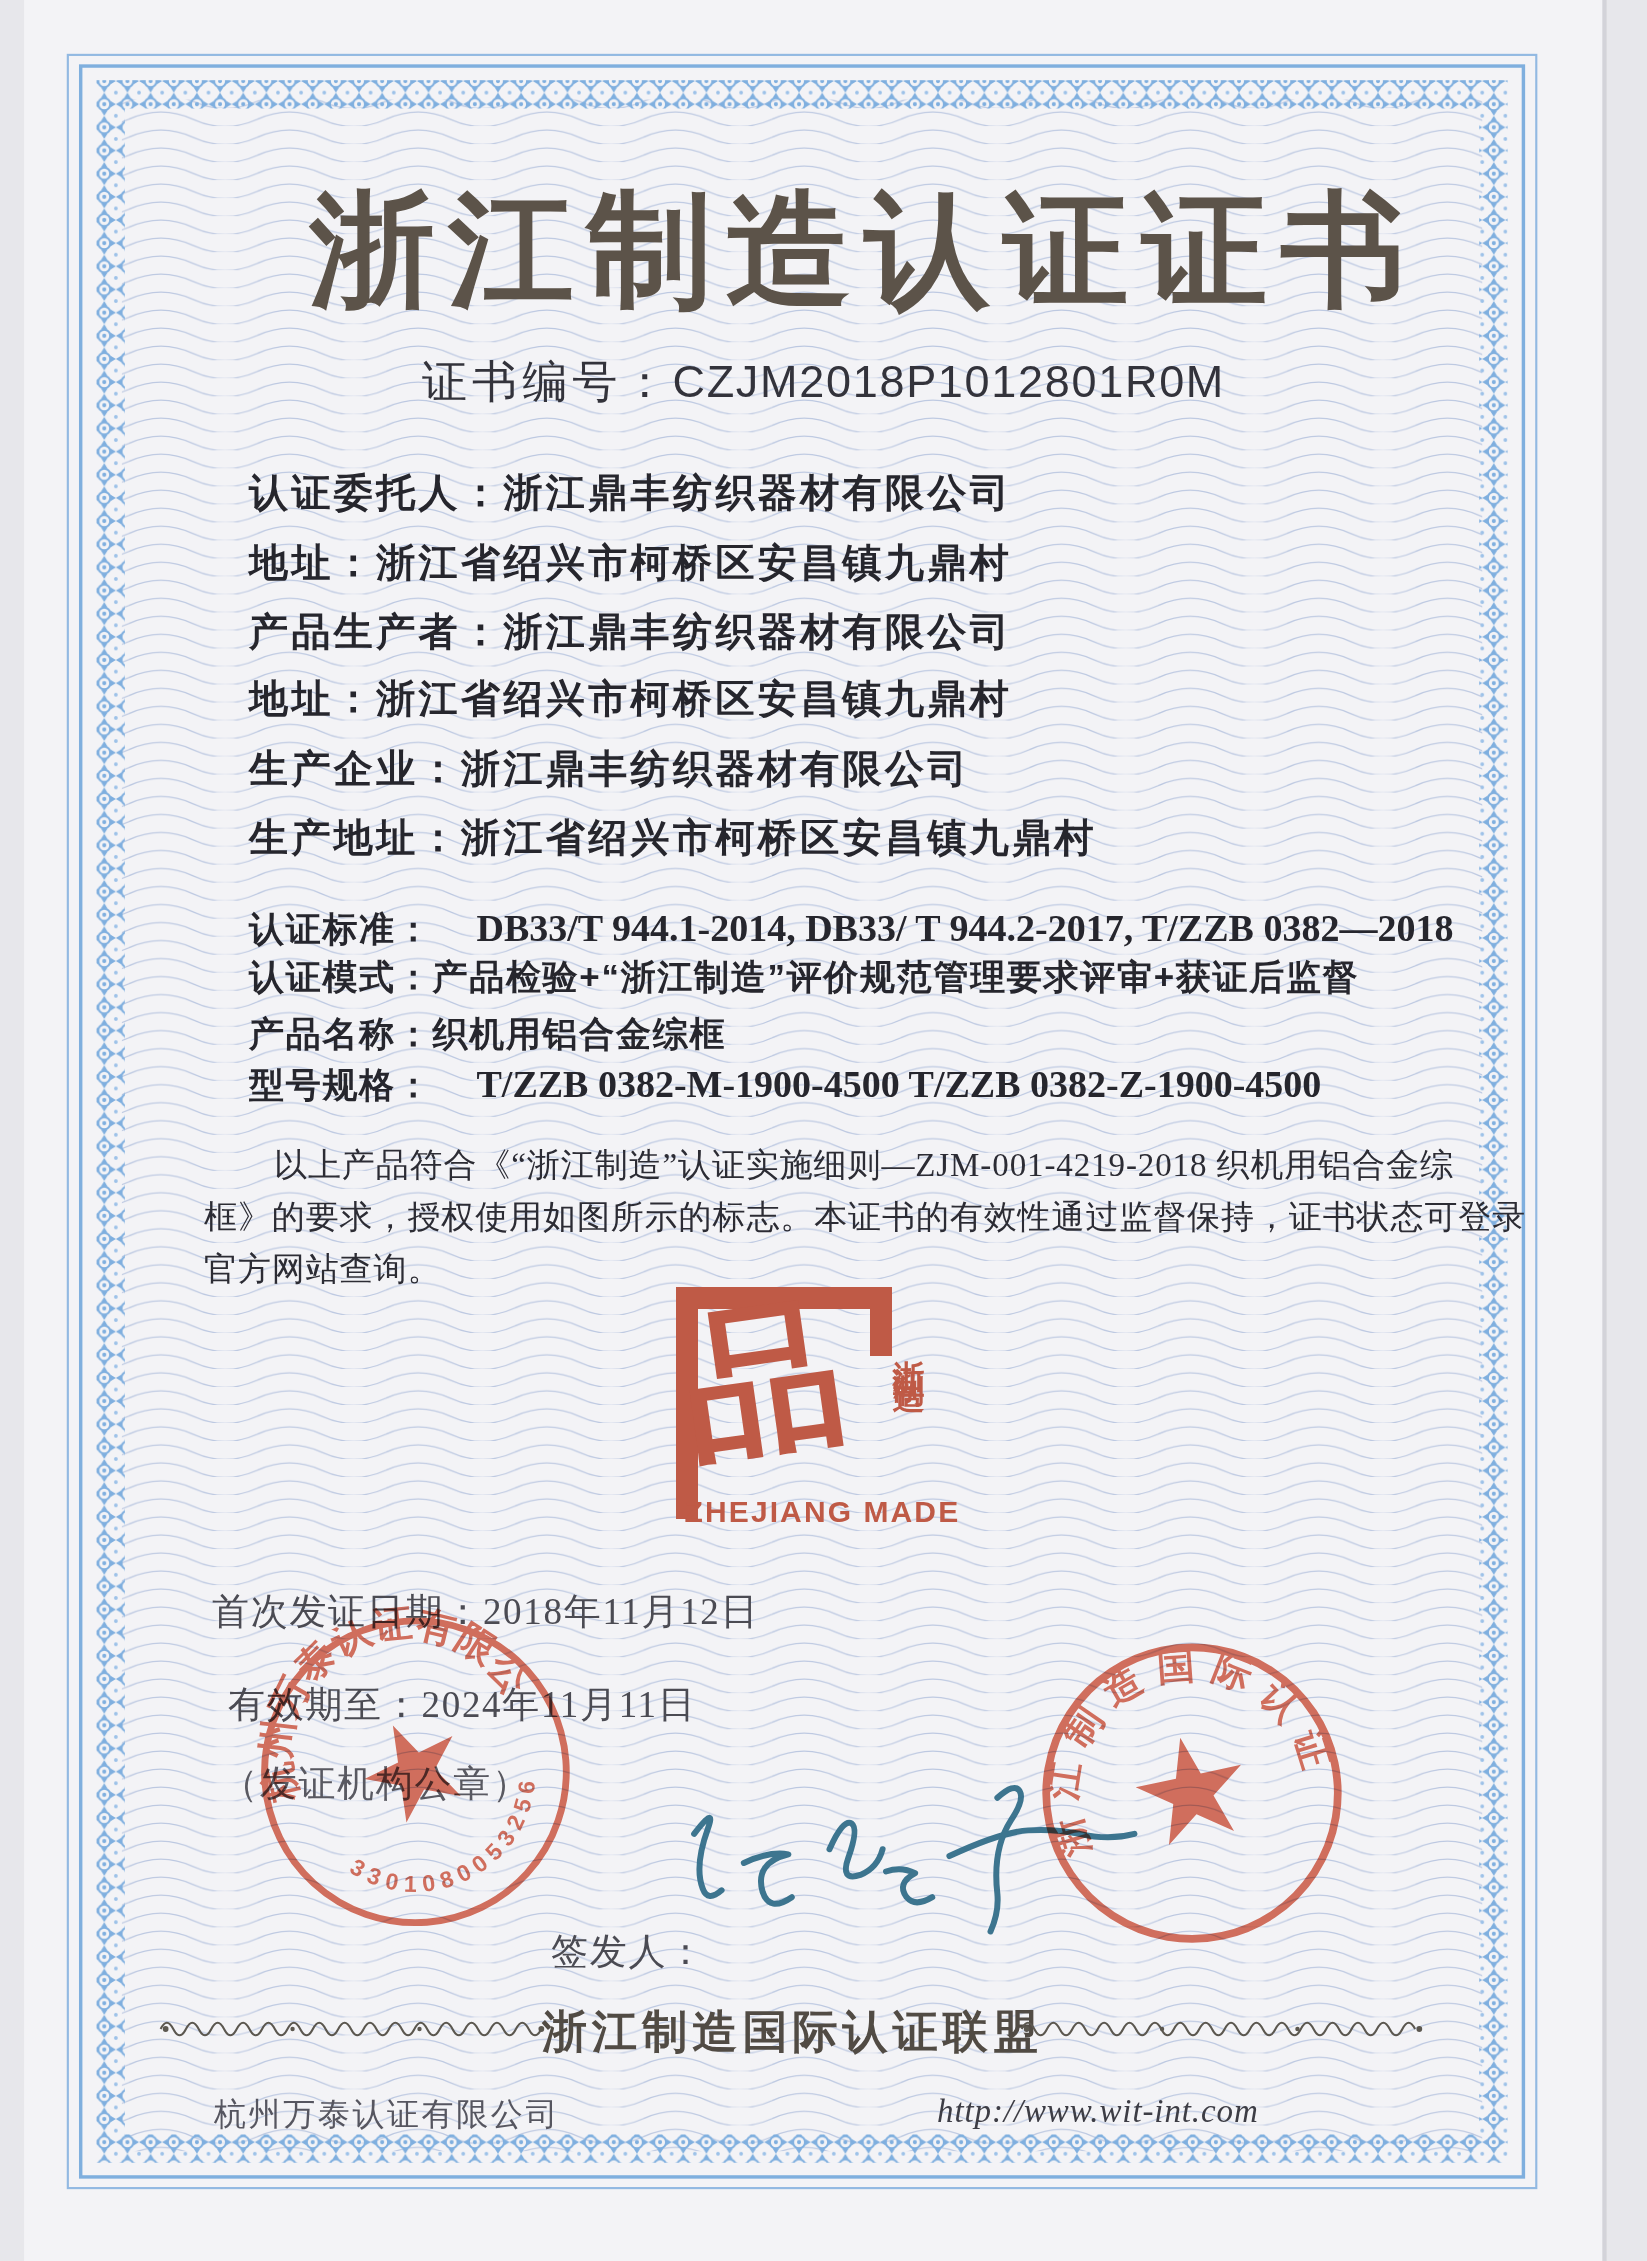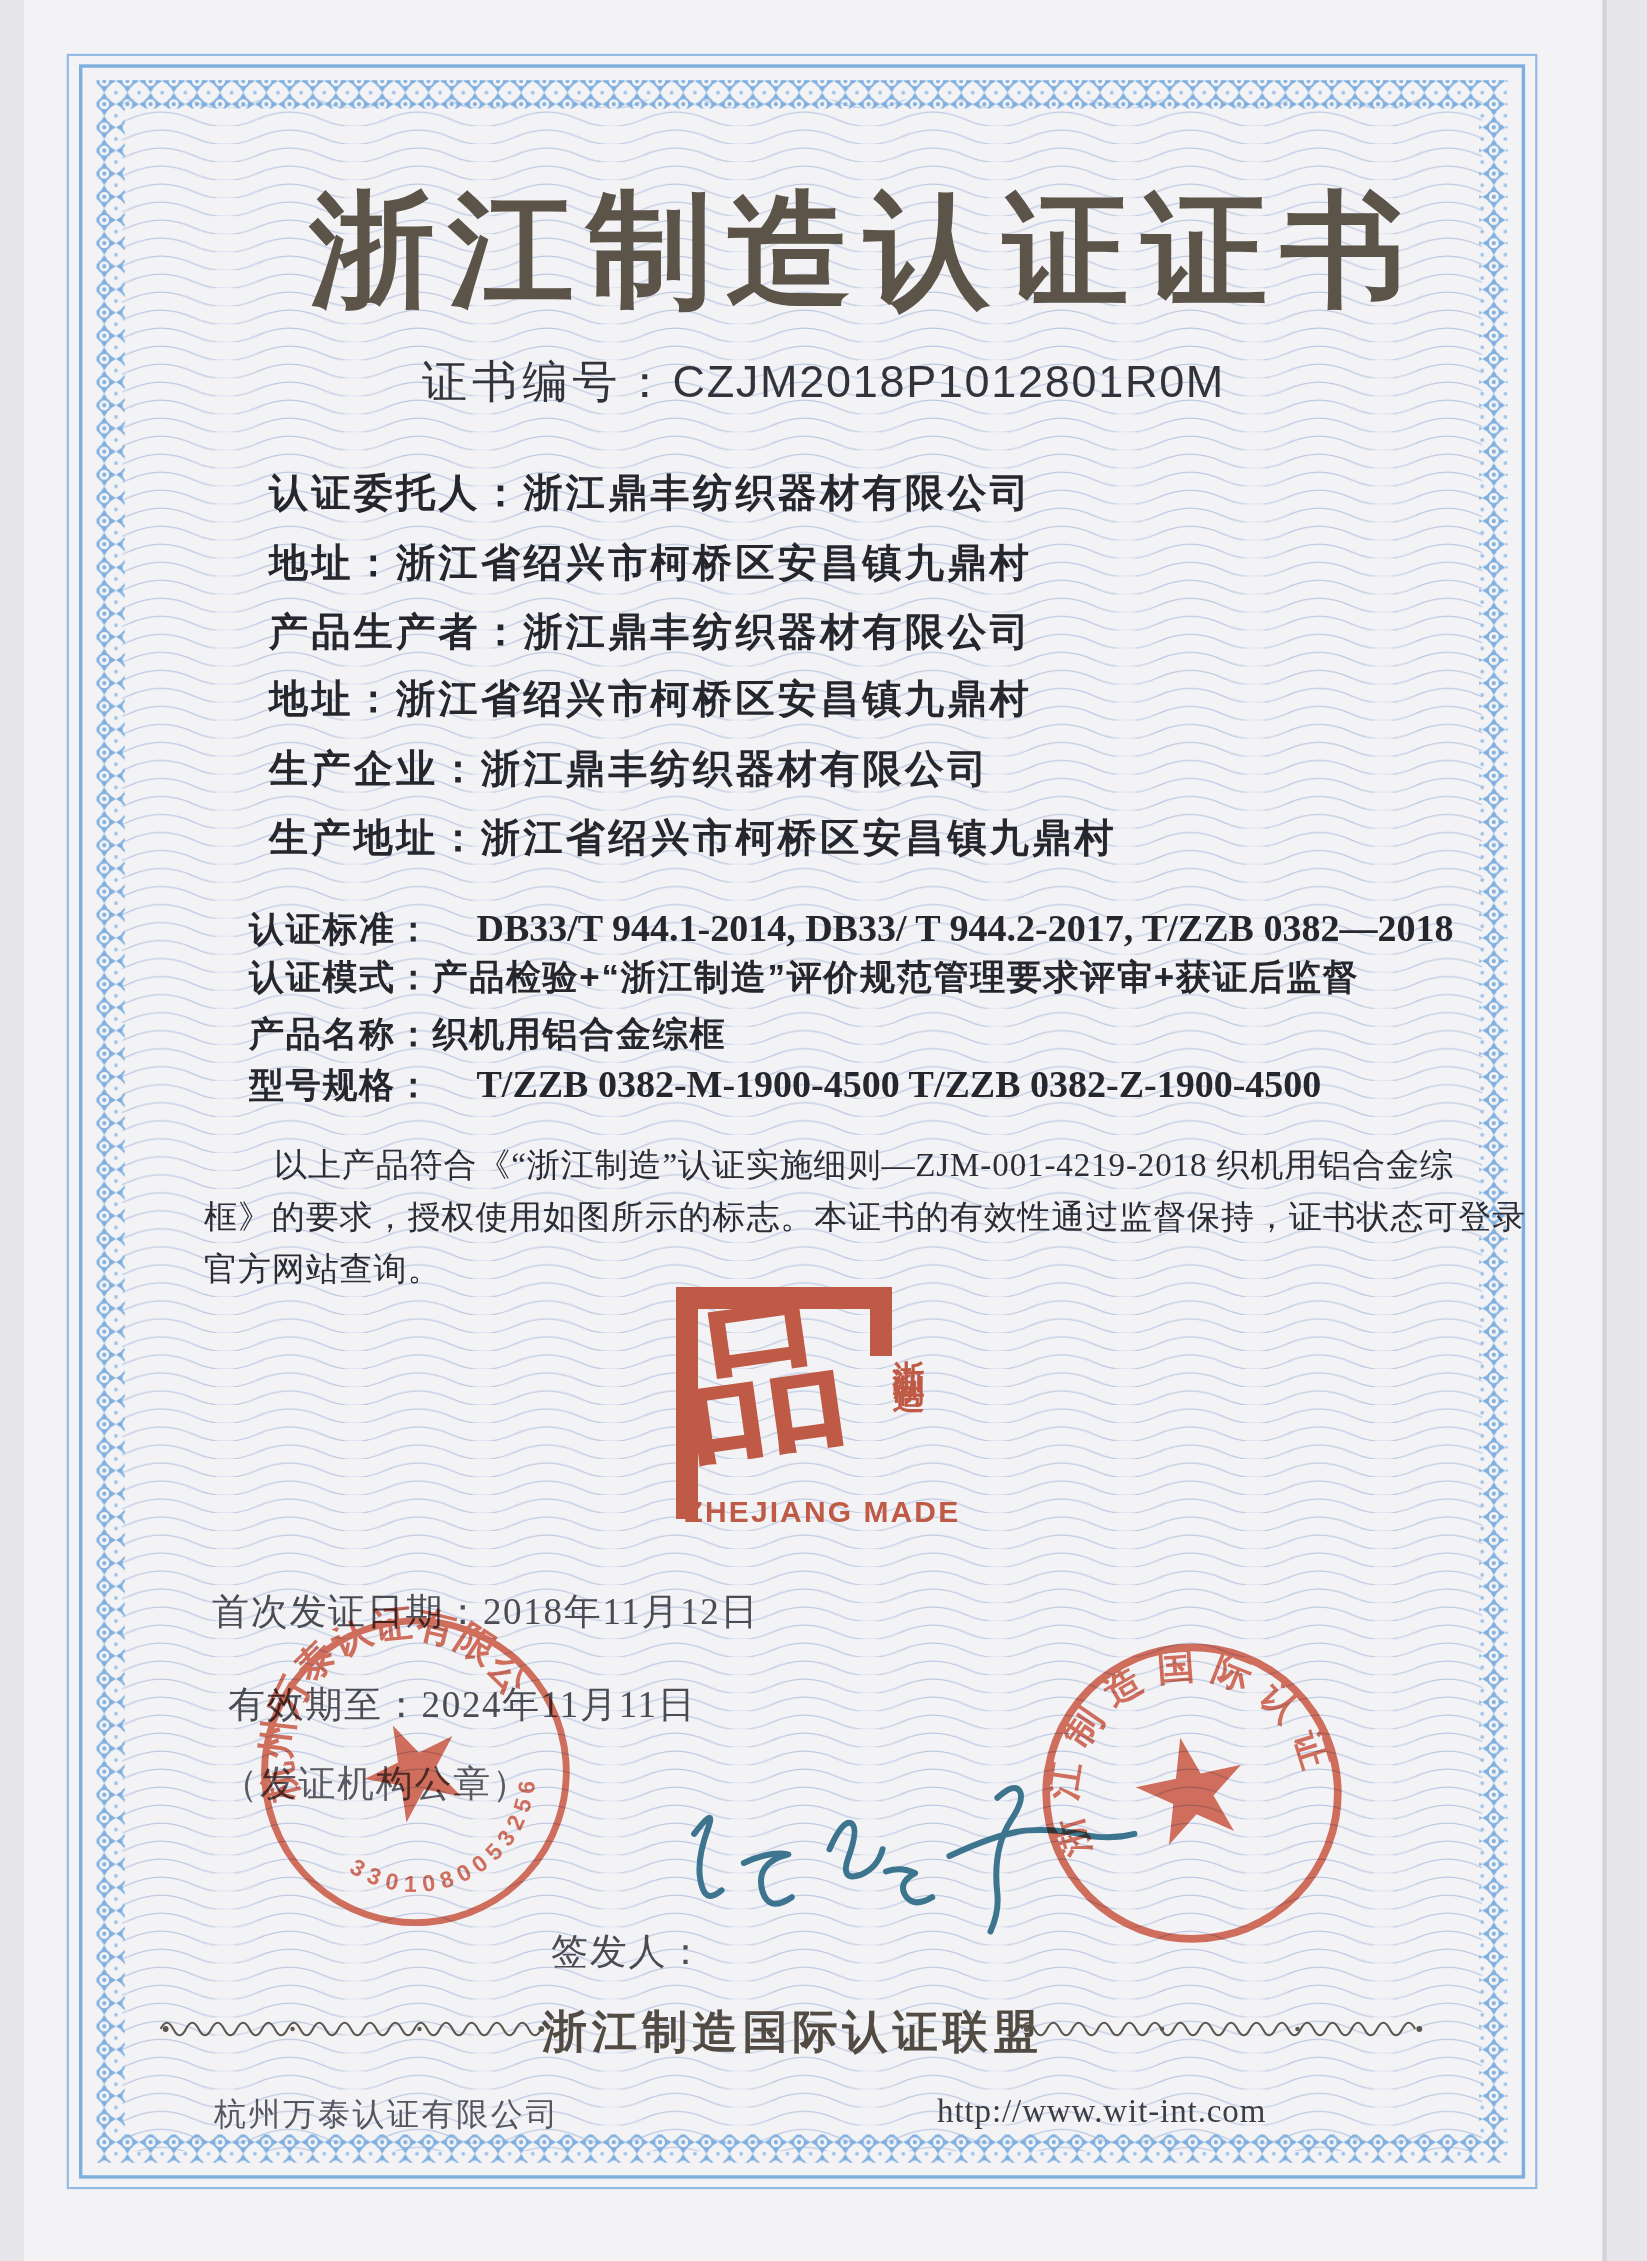--- a/index.html
+++ b/index.html
@@ -22,21 +22,21 @@
     top:352px;left:0;width:1647px;text-align:center;white-space:nowrap;
     font-family:"Liberation Sans","DejaVu Sans",sans-serif;
     font-size:45px;color:#33333b;letter-spacing:1.7px;
   }
   .cert-no .lbl{letter-spacing:5.1px;font-weight:500;text-align:right;}
 
   
   .party{
     left:249px;white-space:nowrap;
     font-family:"Liberation Sans","DejaVu Sans",sans-serif;
-    font-weight:700;font-size:39px;color:#26262d;letter-spacing:3.4px;margin-left:20px;
+    font-weight:700;font-size:39px;color:#26262d;letter-spacing:3.4px;
   }
   .p0{top:466px}.p1{top:536px}.p2{top:605px}.p3{top:672px}.p4{top:742px}.p5{top:811px}
 
   
   .spec{
     left:249px;white-space:nowrap;
     font-family:"Liberation Sans","DejaVu Sans",sans-serif;
     font-weight:700;font-size:35px;color:#26262d;letter-spacing:1.7px;
   }
   .s0{top:906px}.s1{top:954px}.s2{top:1011px}.s3{top:1062px}
@@ -103,21 +103,21 @@
   .fl-right{left:1017px;}
 
   .footer-issuer{
     left:214px;top:2093px;white-space:nowrap;
     font-family:"Liberation Serif","DejaVu Serif",serif;
     font-size:32px;color:#565660;letter-spacing:2.6px;
   }
   .footer-url{
     left:937px;top:2093px;white-space:nowrap;
     font-family:"Liberation Serif","DejaVu Serif",serif;
-    font-size:33px;color:#3d3d45;letter-spacing:0.9px;
+    font-size:33px;color:#3d3d45;letter-spacing:0.9px;font-style:italic;
   }
 </style>
 </head>
 <body>
 
 <svg class="bg" width="1647" height="2261" viewBox="0 0 1920 2636">
   <defs>
     <pattern id="wav" width="150" height="21" patternUnits="userSpaceOnUse">
       <path d="M0,13 Q37.5,-4 75,13 T150,13" fill="none" stroke="#bcc8e1" stroke-width="1.5"></path>
     </pattern>

